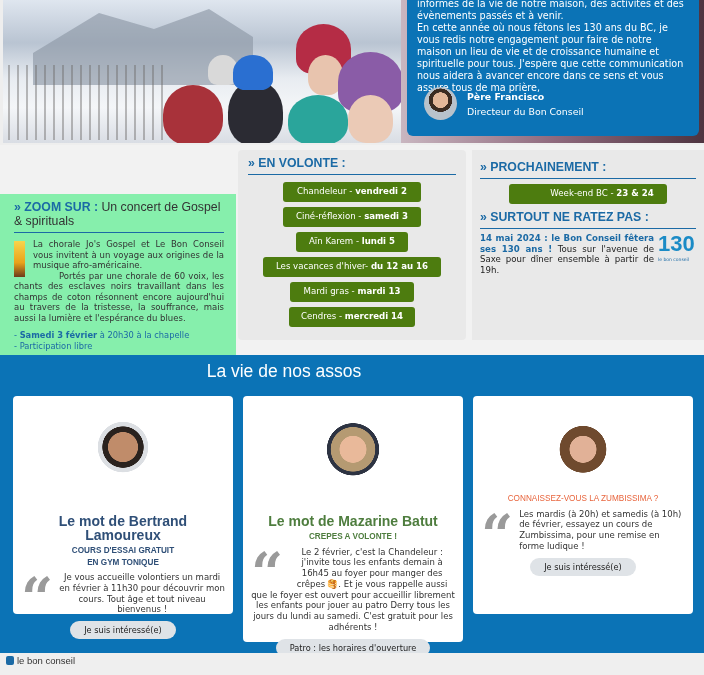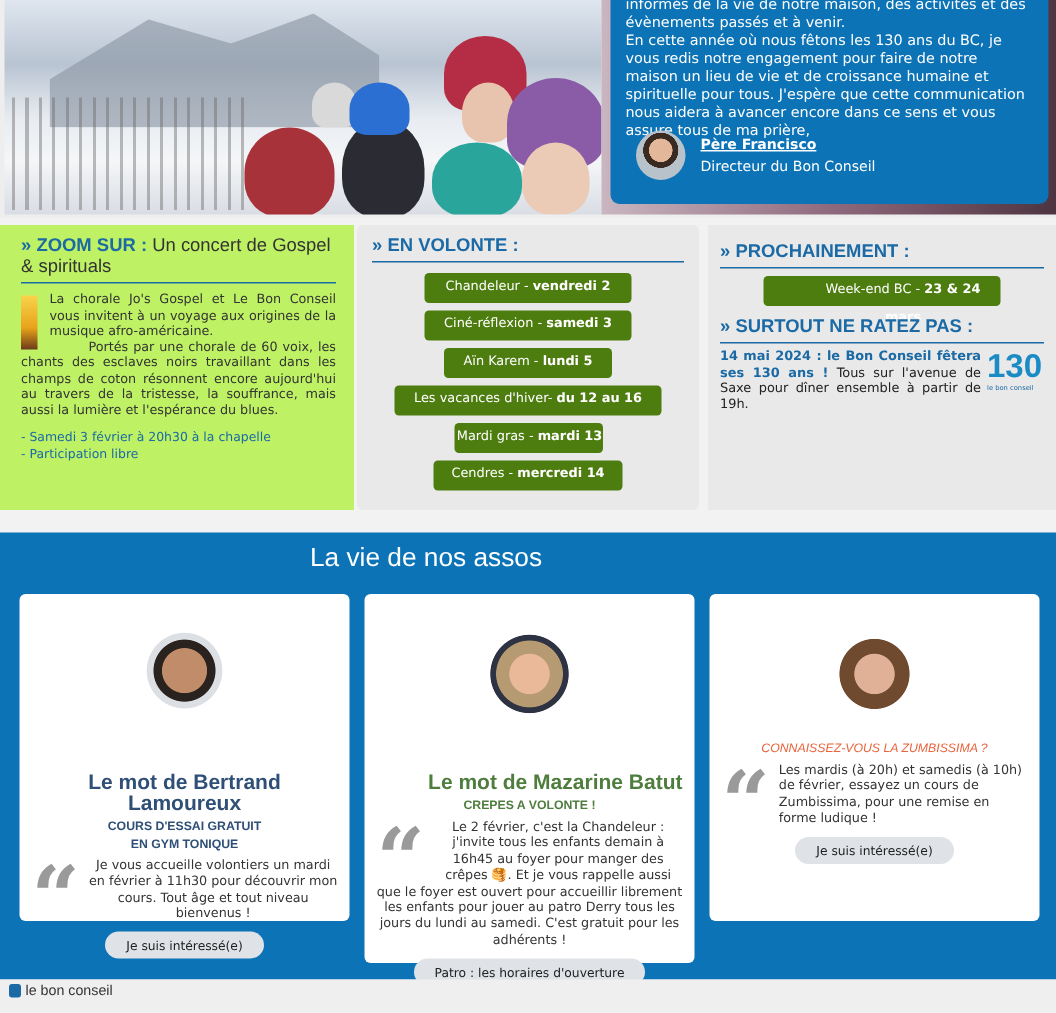--- a/index.html
+++ b/index.html
@@ -11,36 +11,36 @@
     background: linear-gradient(180deg, #dfe6ef 0%, #b9c4d2 30%, #e8ecf1 55%, #f4f6f8 75%, #d9dde4 100%); }
   .hero-photo .mtn { position: absolute; left: 30px; top: 5px; width: 220px; height: 80px; background: #8d98a6; clip-path: polygon(0 60%, 30% 10%, 55% 30%, 80% 5%, 100% 40%, 100% 100%, 0 100%); opacity: 0.65; }
   .hero-photo .trees { position: absolute; left: 5px; top: 65px; width: 160px; height: 75px; background: repeating-linear-gradient(90deg, #6d6b6a 0 2px, transparent 2px 9px); opacity: 0.45; }
   .kid { position: absolute; border-radius: 50% 50% 40% 40%; }
   .helmet { position: absolute; border-radius: 50% 50% 30% 30%; }
   .hero-right { position: absolute; left: 401px; top: 0; width: 303px; height: 143px; background: linear-gradient(90deg, #c9b6c0, #8f6a7e 50%, #4e3440); }
   .letter { position: absolute; left: 407px; top: 0; width: 292px; height: 136px; background: #0b73b6; border-radius: 0 0 6px 6px; color: #fff; font-size: 9.6px; line-height: 12px; padding: 0 10px 0 10px; }
   .letter p { margin: 0; }
   .signer { position: absolute; left: 17px; top: 87px; display: flex; align-items: center; }
   .signer .face { width: 33px; height: 33px; border-radius: 50%; background: radial-gradient(circle at 50% 40%, #e2b79a 0 30%, #3a2b22 31% 45%, #b8c2cb 46%); margin-right: 10px; }
-  .signer .name { font-weight: bold; font-size: 9.4px; line-height: 15px; text-decoration: underline; }
+  .signer .name { font-weight: bold; font-size: 9.4px; line-height: 15px; }
   .signer .role { font-size: 9.4px; line-height: 15px; }
 
   
   .col { position: absolute; top: 150px; height: 190px; }
-  .col1 { left: 0; width: 236px; background: #bef264; padding: 6px 12px 0 14px; }
+  .col1 { left: 0; width: 236px; background: #86efac; padding: 6px 12px 0 14px; margin-top: 44px; }
   .col2 { left: 238px; width: 228px; background: #e9e9e9; border-radius: 4px; padding: 6px 10px 0 10px; }
   .col3 { left: 472px; width: 232px; background: #e9e9e9; padding: 6px 8px 0 8px; }
   .h-sec { font-family: "Liberation Sans", sans-serif; font-size: 12.3px; font-weight: bold; color: #1b6aa5; line-height: 14px; }
   .h-sec .dark { color: #333; font-weight: normal; }
   .rule { border-bottom: 1.5px solid #1b6aa5; margin: 4px 0 6px 0; }
   .concert { font-size: 8.5px; line-height: 10.5px; color: #333; text-align: justify; }
   .poster { float: left; width: 11px; height: 36px; background: linear-gradient(180deg, #f8d44c, #e8a21a 60%, #6c3b1a); margin: 2px 8px 2px 0; }
   .concert .indent { text-indent: 26px; }
   .concert-links { margin-top: 7px; font-size: 8.3px; line-height: 11px; color: #1b6aa5; }
-  .concert-links b { font-weight: normal; }
+  .concert-links b { font-weight: bold; }
 
   .pill { display: block; margin: 0 auto 5px auto; background: #4d7c0f; color: #fff; font-size: 8.6px; line-height: 19px; height: 20px; border-radius: 3px; text-align: center; }
   .pill b { font-weight: bold; }
 
   .surtout { font-size: 8.6px; line-height: 10.5px; color: #222; text-align: justify; }
   .surtout .hl { color: #1b6aa5; font-weight: bold; }
   .logo130 { float: right; width: 38px; height: 32px; margin: 0 0 2px 4px; position: relative; }
   .logo130 .num { font-family: "Liberation Sans", sans-serif; font-size: 22px; font-weight: bold; color: #1b8bc6; line-height: 22px; }
   .logo130 .sub { position: absolute; left: 0; top: 22px; font-size: 4.5px; color: #1b6aa5; white-space: nowrap; }
 
@@ -109,21 +109,21 @@
   </div>
 </div>
 
 <div class="col col2">
   <div class="h-sec">» EN VOLONTE :</div>
   <div class="rule" style="margin-bottom:7px;"></div>
   <div class="pill" style="width:138px;"><span>Chandeleur - </span><b>vendredi 2</b></div>
   <div class="pill" style="width:138px;"><span>Ciné-réflexion - </span><b>samedi 3</b></div>
   <div class="pill" style="width:112px;"><span>Aïn Karem - </span><b>lundi 5</b></div>
   <div class="pill" style="width:178px;"><span>Les vacances d'hiver- </span><b>du 12 au 16</b></div>
-  <div class="pill" style="width:99px;text-align:right;"><span>Mardi gras - </span><b>mardi 13</b></div>
+  <div class="pill" style="width:124px;"><span>Mardi gras - </span><b>mardi 13</b></div>
   <div class="pill" style="width:126px;"><span>Cendres - </span><b>mercredi 14</b></div>
 </div>
 
 <div class="col col3">
   <div class="h-sec" style="margin-top:4px;">» PROCHAINEMENT :</div>
   <div class="rule" style="margin-bottom:5px;"></div>
   <div class="pill" style="width:158px;padding-left:28px;"><span>Week-end BC - </span><b>23 &amp; 24 mars</b></div>
   <div class="h-sec" style="margin-top:6px;">» SURTOUT NE RATEZ PAS :</div>
   <div class="rule" style="margin-bottom:4px;"></div>
   <div class="surtout">
@@ -147,32 +147,32 @@
   </div>
   <div class="quote">
     <span class="qmark">“</span>
     <span>Je vous accueille volontiers un mardi en février à 11h30 pour découvrir mon cours. Tout âge et tout niveau bienvenus !</span>
   </div>
   <div class="cbtn">Je suis intéressé(e)</div>
 </div>
 
 <div class="card" style="left:243px;height:246px;">
   <div class="avatar" style="background:radial-gradient(circle at 50% 45%, #e9b99a 0 24%, #b59a72 25% 40%, #2d3342 41% 47%, #fff 48%);"></div>
-  <div class="cname" style="color:#4e7d3e;text-align:right;">Le mot de Mazarine Batut</div>
+  <div class="cname" style="color:#4e7d3e;">Le mot de Mazarine Batut</div>
   <div class="ctag" style="color:#4e7d3e;">CREPES A VOLONTE !</div>
   <div class="quote">
     <span class="qmark">“</span>
     <span>Le 2 février, c'est la Chandeleur : j'invite tous les enfants demain à 16h45 au foyer pour manger des crêpes 🥞. Et je vous rappelle aussi que le foyer est ouvert pour accueillir librement les enfants pour jouer au patro Derry tous les jours du lundi au samedi. C'est gratuit pour les adhérents !</span>
   </div>
   <div class="cbtn">Patro : les horaires d'ouverture</div>
 </div>
 
 <div class="card" style="left:473px;height:218px;">
   <div class="avatar" style="background:radial-gradient(circle at 50% 45%, #e1b197 0 24%, #6f4a2e 25% 42%, #fff 43%);"></div>
-  <div class="ctag" style="color:#e8643c;font-weight:normal;font-style:italic;">CONNAISSEZ-VOUS LA ZUMBISSIMA ?</div>
+  <div class="ctag" style="color:#e8643c;font-weight:normal;">CONNAISSEZ-VOUS LA ZUMBISSIMA ?</div>
   <div class="quote" style="text-align:left;">
     <span class="qmark">“</span>
     <span>Les mardis (à 20h) et samedis (à 10h) de février, essayez un cours de Zumbissima, pour une remise en forme ludique !</span>
   </div>
   <div class="cbtn">Je suis intéressé(e)</div>
 </div>
 
 <div class="footer">
   <div class="flogo">
     <span class="mark"></span>

